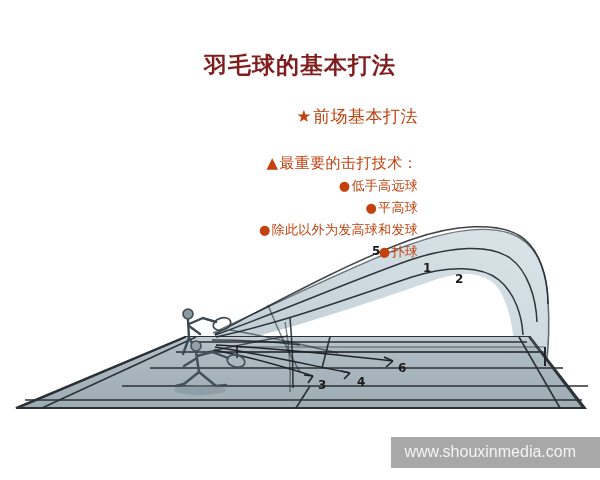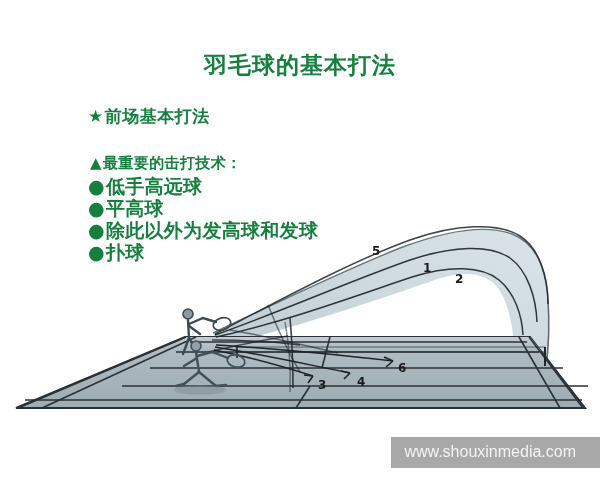--- a/index.html
+++ b/index.html
@@ -41,52 +41,53 @@
   
   #title {
     position: absolute;
     left: 0;
     top: 52px;
     width: 600px;
     text-align: center;
     font-size: 23px;
     line-height: 27px;
     font-weight: bold;
-    color: #15803d;
+    color: #7f1d1d;
     font-family: "DejaVu Sans", "Liberation Sans", sans-serif;
     letter-spacing: 1px;
   }
 
   
   #text-block {
     position: absolute;
     left: 88px;
     top: 104px;
     width: 330px;
-    color: #15803d;
+    color: #c2410c;
     font-family: "DejaVu Sans", "Liberation Sans", sans-serif;
-    font-weight: bold;
+    font-weight: normal;
+    text-align: right;
   }
   .txt-line {
     white-space: nowrap;
   }
   .lvl-star {
     font-size: 17px;
     line-height: 24px;
     letter-spacing: 0.5px;
   }
   .lvl-tri {
     font-size: 15px;
     line-height: 23px;
     margin-left: 2px;
     letter-spacing: 0.4px;
     margin-top: 24px;
   }
   .lvl-dot {
-    font-size: 19px;
+    font-size: 13px;
     line-height: 22px;
     letter-spacing: 0.3px;
   }
   .mark {
     display: inline-block;
     margin-right: 1px;
   }
 
   
   #diagram {

